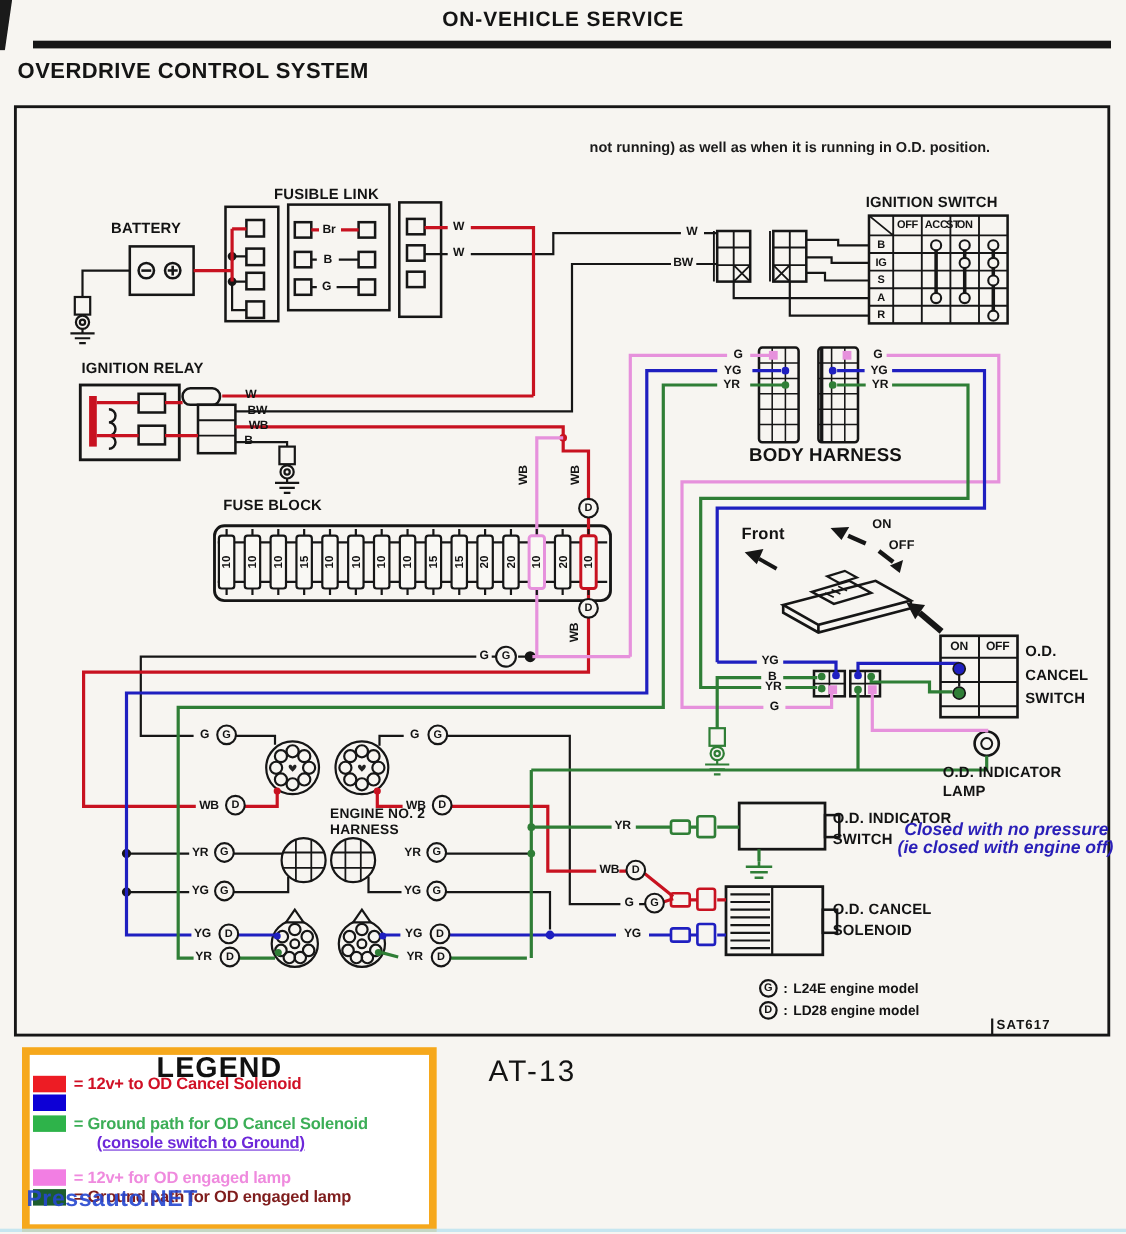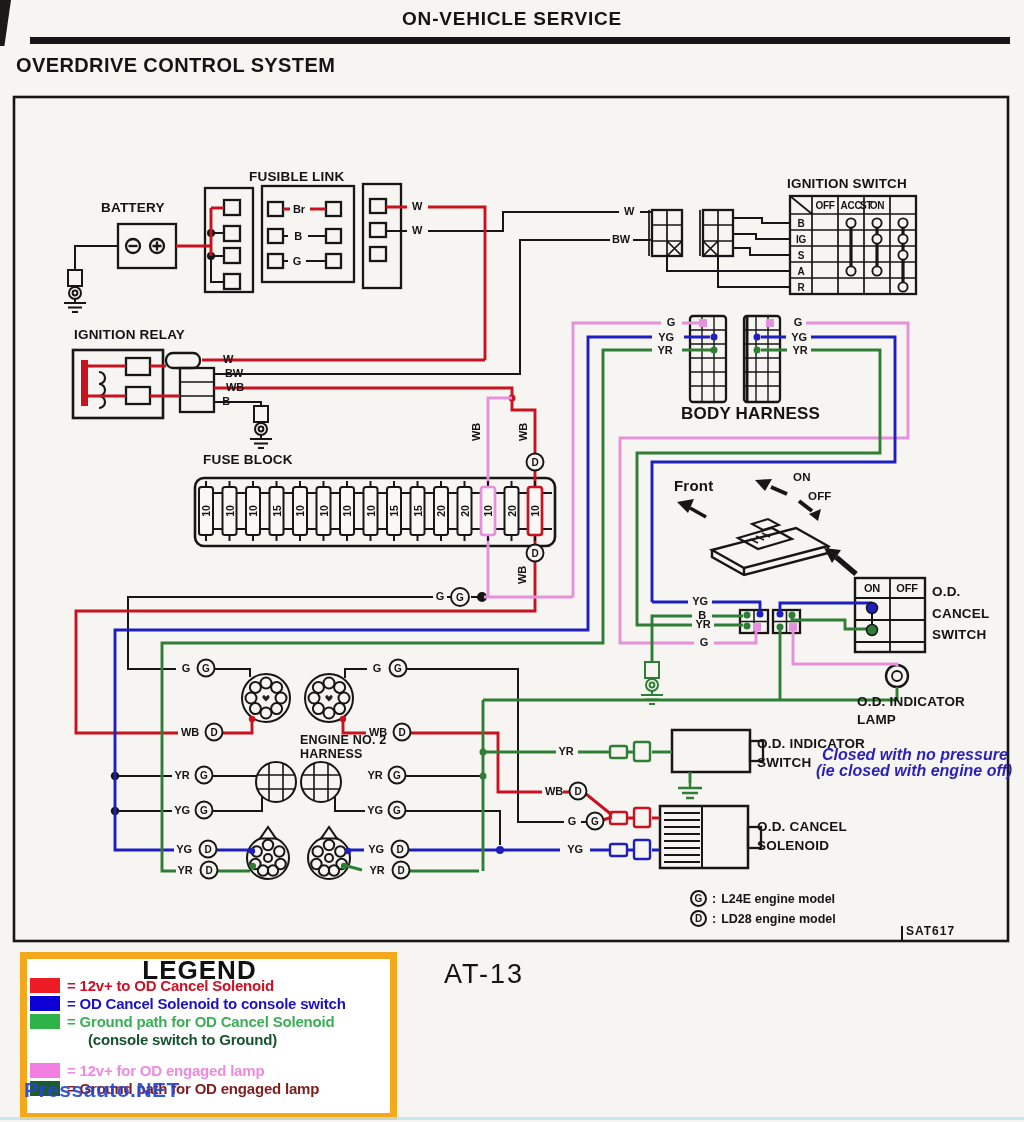--- a/index.html
+++ b/index.html
@@ -344,20 +344,21 @@
         <circle cx="397" cy="810" r="8.5" fill="#f7f5f1" stroke="#161616" stroke-width="1.9"></circle>
         <circle cx="400" cy="849" r="8.5" fill="#f7f5f1" stroke="#161616" stroke-width="1.9"></circle>
         <circle cx="401" cy="870" r="8.5" fill="#f7f5f1" stroke="#161616" stroke-width="1.9"></circle>
         <circle cx="578" cy="791" r="8.5" fill="#f7f5f1" stroke="#161616" stroke-width="1.9"></circle>
         <circle cx="595" cy="821" r="8.5" fill="#f7f5f1" stroke="#161616" stroke-width="1.9"></circle>
       </g>
   </svg>
 
   <div class="note">
     <br>
+    <span>not running) as well as when it is running in O.D. position.</span>
   </div>
 
   <div class="comp" style="left:101px;top:200px;font-size:13.5px">BATTERY</div>
   <div class="comp" style="left:249px;top:169px;font-size:13.5px">FUSIBLE LINK</div>
   <div class="comp" style="left:787px;top:176px;font-size:13.5px">IGNITION SWITCH</div>
   <div class="comp" style="left:74px;top:327px;font-size:13.5px">IGNITION RELAY</div>
   <div class="comp" style="left:203px;top:452px;font-size:13.5px">FUSE BLOCK</div>
   <div class="comp" style="left:681px;top:404px;font-size:17px">BODY HARNESS</div>
   <div class="comp" style="left:300px;top:733px;font-size:12.5px;line-height:14px">
     <span>ENGINE NO. 2</span><br>
@@ -405,27 +406,26 @@
 
   <div id="legend-box"></div>
   <div id="legend-title">LEGEND</div>
   <div id="legend-rows">
       <div class="lgrow" style="left: 30px; top: 977px; color: rgb(208, 16, 37);">
         <span class="lgswatch" style="background: rgb(237, 28, 36);"></span>
         <span>= 12v+ to OD Cancel Solenoid</span>
       </div>
       <div class="lgrow" style="left: 30px; top: 995px; color: rgb(26, 16, 200);">
         <span class="lgswatch" style="background: rgb(13, 0, 214);"></span>
-        <span>= OD Cancel Solenoid to console switch</span>
       </div>
       <div class="lgrow" style="left: 30px; top: 1013px; color: rgb(60, 174, 87);">
         <span class="lgswatch" style="background: rgb(46, 179, 74);"></span>
         <span>= Ground path for OD Cancel Solenoid</span>
       </div>
-      <div class="lgrow" style="left: 88px; top: 1031px; color: #14532d;">
+      <div class="lgrow" style="left: 88px; top: 1031px; color: #6d28d9; text-decoration: underline;">
         <span>(console switch to Ground)</span>
       </div>
       <div class="lgrow" style="left: 30px; top: 1062px; color: rgb(239, 138, 222);">
         <span class="lgswatch" style="background: rgb(242, 126, 227);"></span>
         <span>= 12v+ for OD engaged lamp</span>
       </div>
       <div class="lgrow" style="left: 30px; top: 1080px; color: #7f1d1d;">
         <span class="lgswatch" style="background: rgb(28, 92, 46);"></span>
         <span>= Ground path for OD engaged lamp</span>
       </div>

